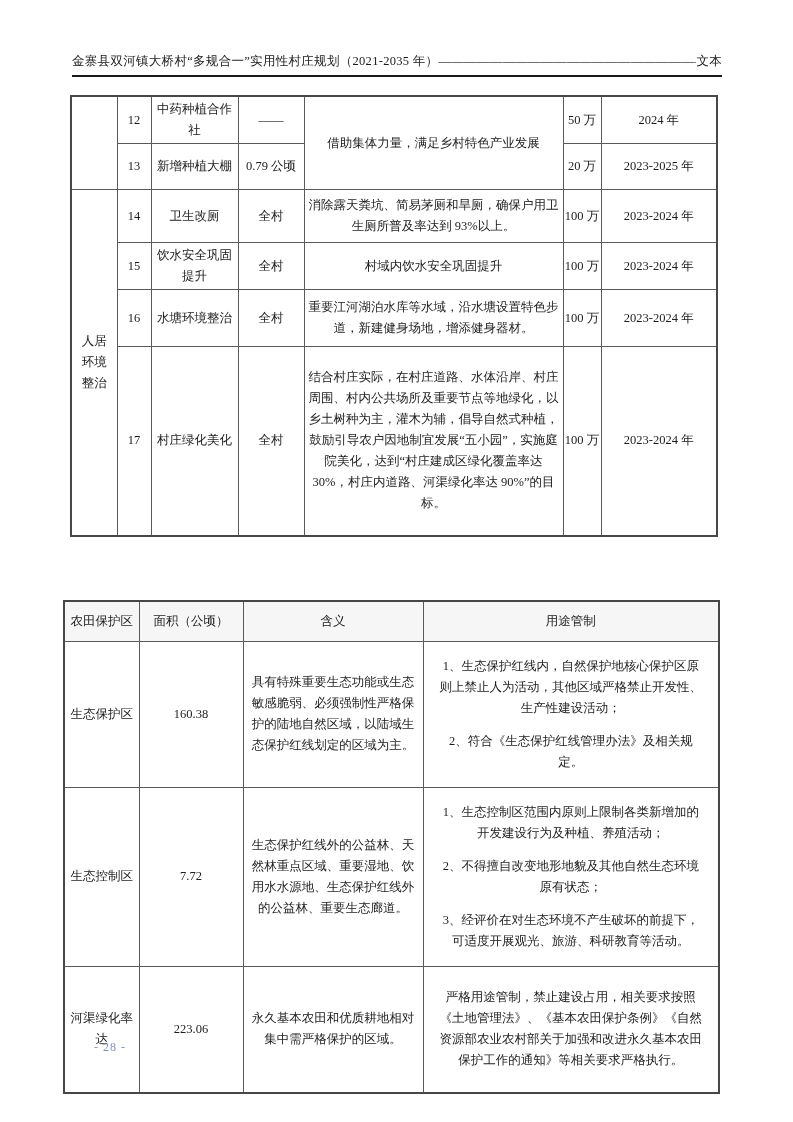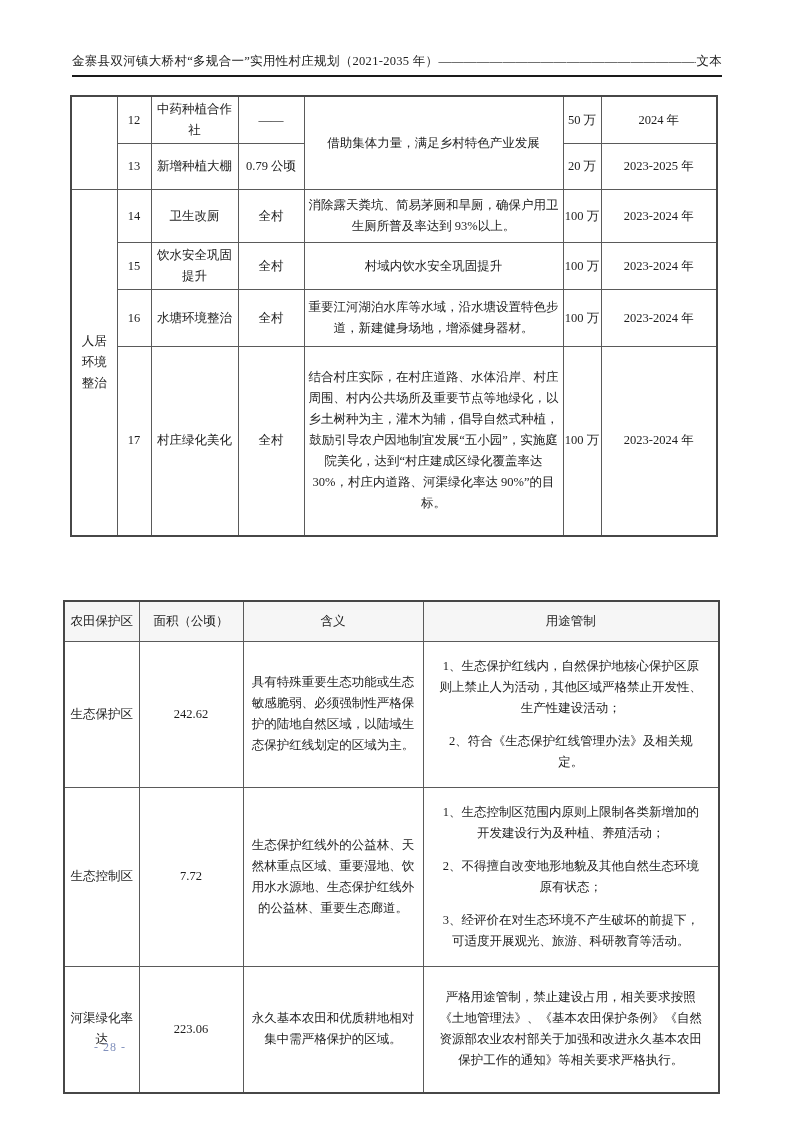--- a/index.html
+++ b/index.html
@@ -132,21 +132,21 @@
     </colgroup>
     <tbody>
         <tr class="zoning-head">
       <th>农田保护区</th>
       <th>面积（公顷）</th>
       <th>含义</th>
       <th>用途管制</th>
     </tr>
     <tr style="height:105px">
       <td>生态保护区</td>
-      <td>242.62</td>
+      <td>160.38</td>
       <td>具有特殊重要生态功能或生态敏感脆弱、必须强制性严格保护的陆地自然区域，以陆域生态保护红线划定的区域为主。</td>
       <td>
         <p class="ctrl">1、生态保护红线内，自然保护地核心保护区原则上禁止人为活动，其他区域严格禁止开发性、生产性建设活动；</p>
         <p class="ctrl">2、符合《生态保护红线管理办法》及相关规定。</p>
       </td>
     </tr>
     <tr style="height:158px">
       <td>生态控制区</td>
       <td>7.72</td>
       <td>生态保护红线外的公益林、天然林重点区域、重要湿地、饮用水水源地、生态保护红线外的公益林、重要生态廊道。</td>

